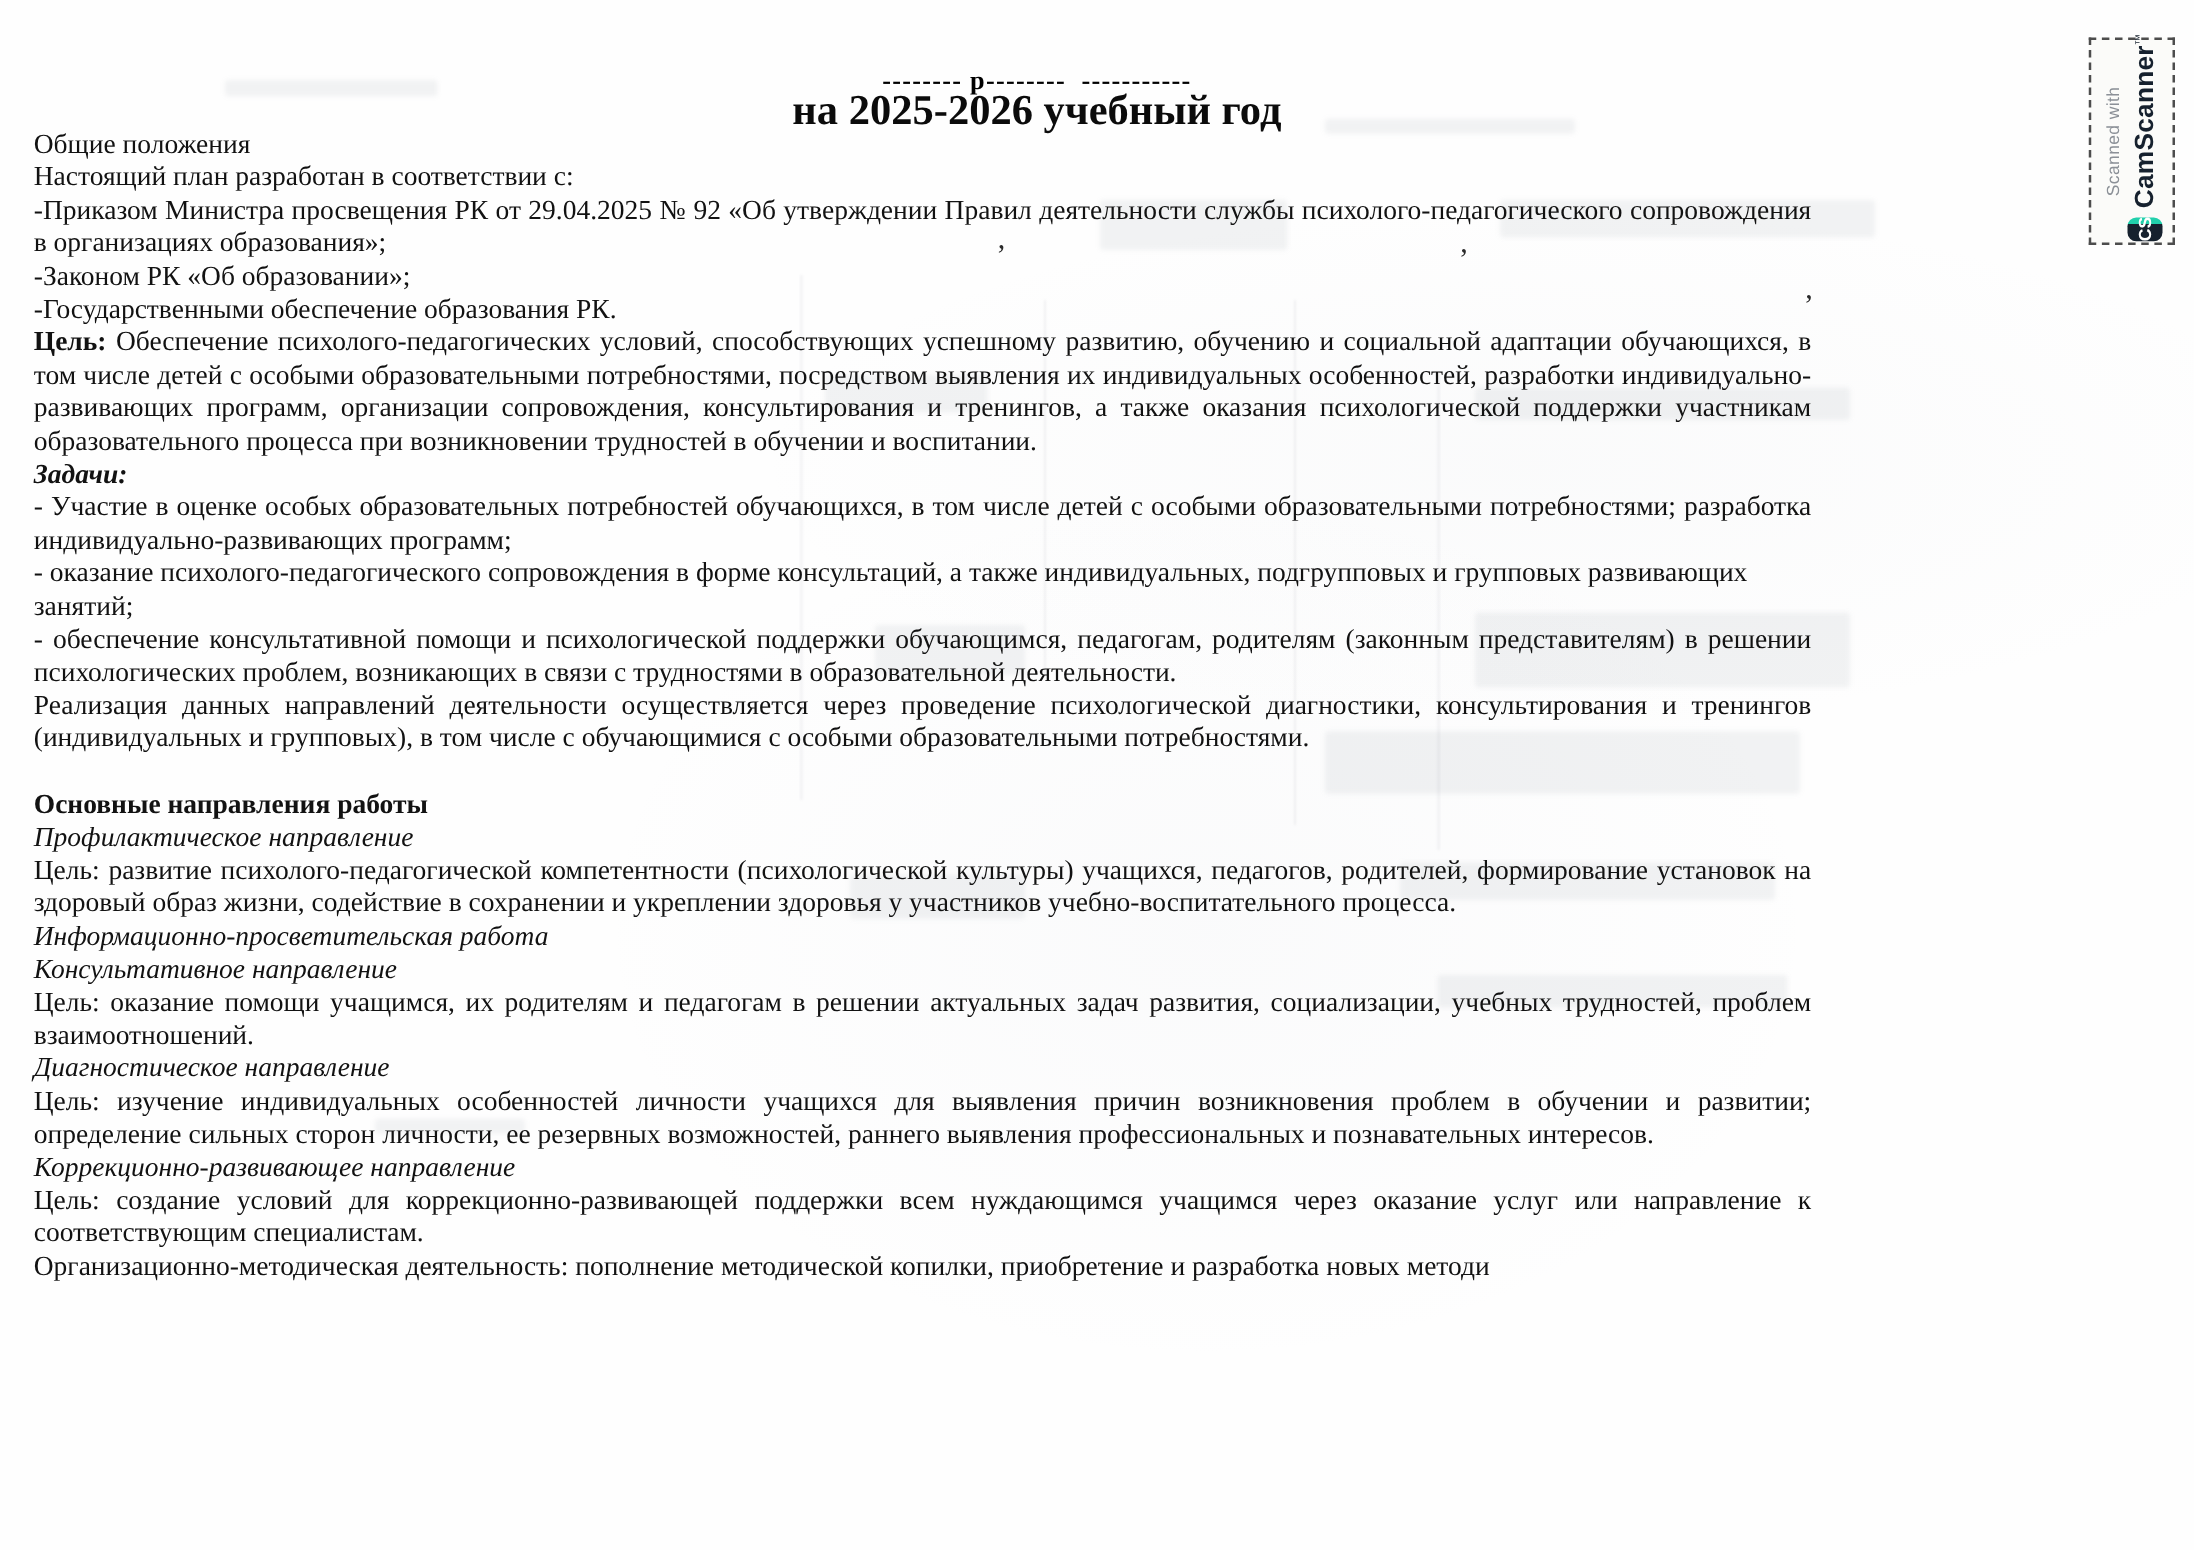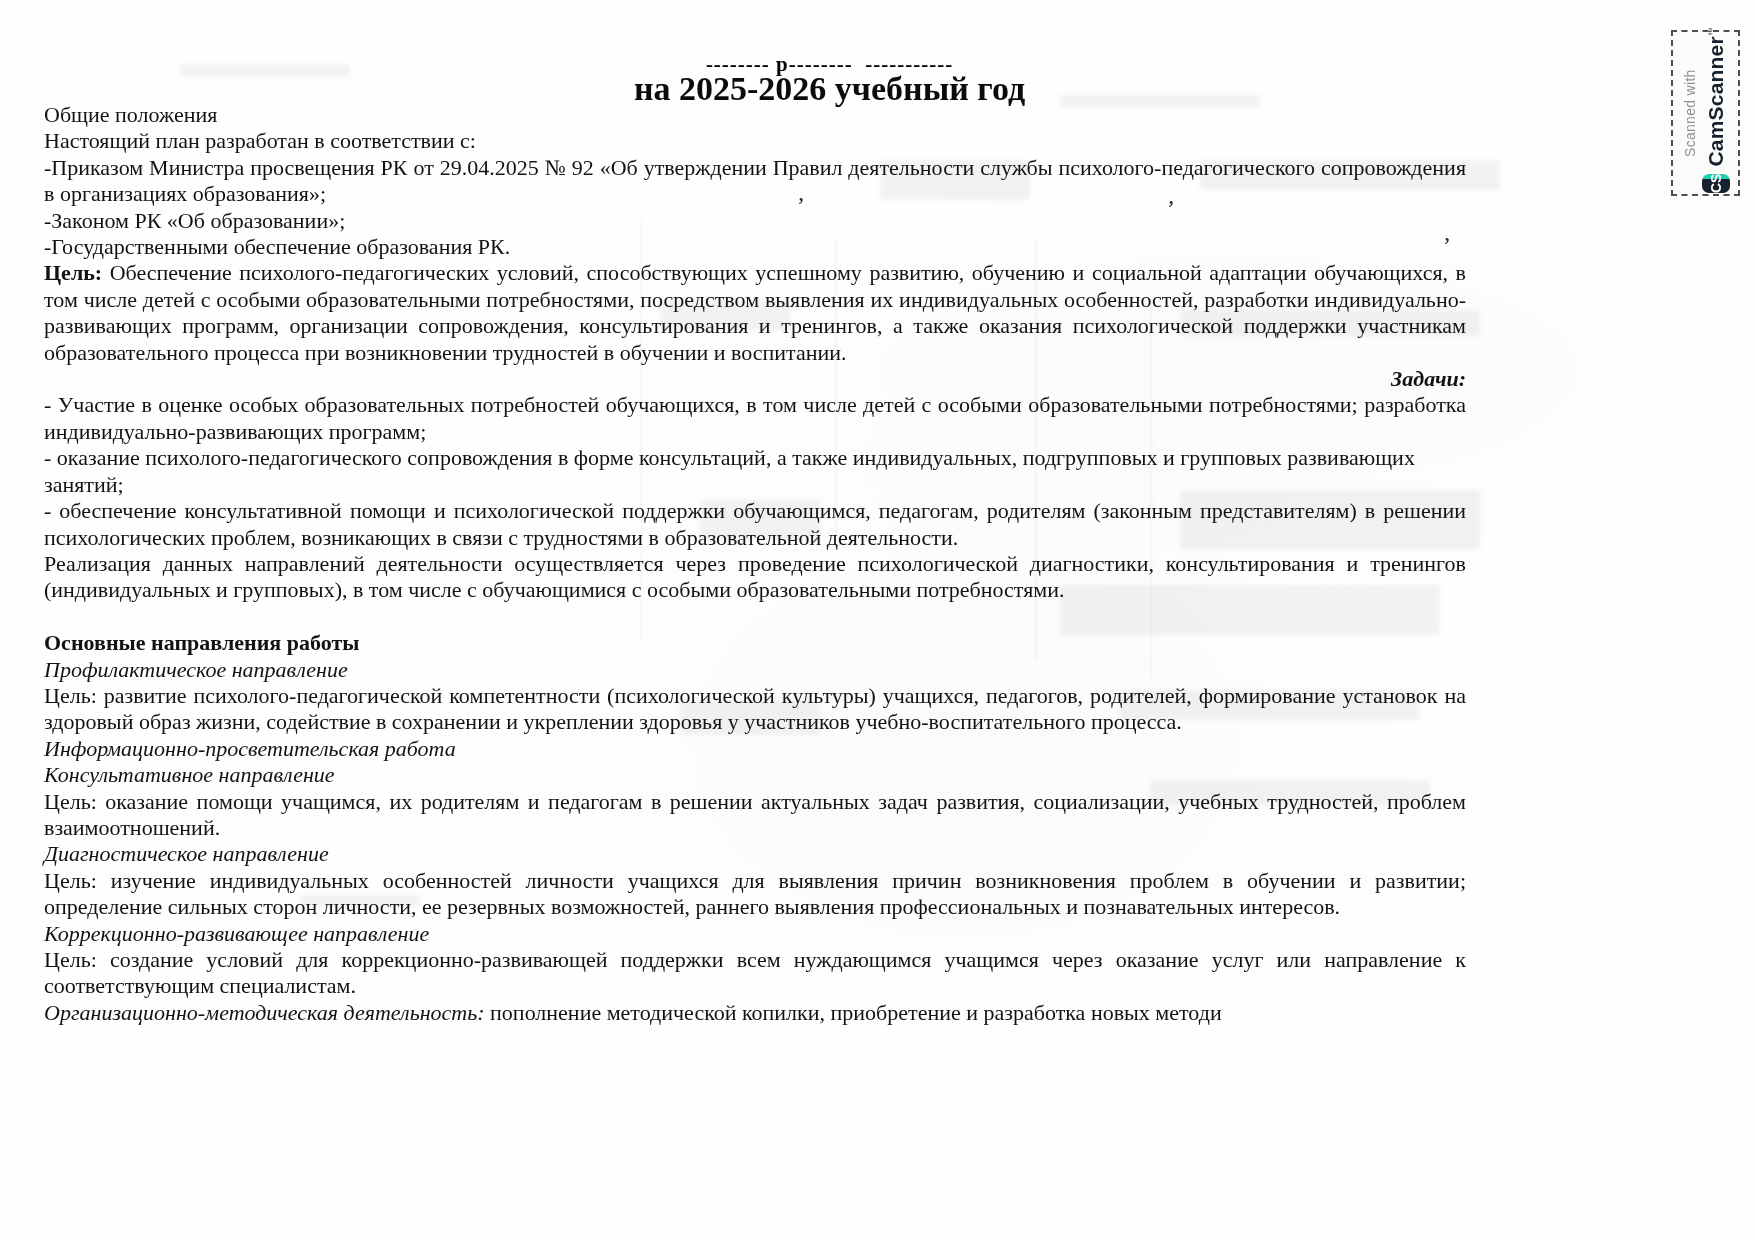--- a/index.html
+++ b/index.html
@@ -25,30 +25,30 @@
   .redacted-line {
     font-weight: 900; font-size: 21px; letter-spacing: 1px;
     line-height: 20px; color: #000;
     white-space: pre;
   }
   .doc-title {
     font-weight: 700; font-size: 34px; line-height: 30px; color: #0b0b0b;
   }
   
   .doc {
-    position: absolute; left: 44px; top: 102px; width: 1422px;
+    position: absolute; left: 27px; top: 102px; width: 1422px;
     font-size: 22px; line-height: 26.4px; color: #121212;
   }
   .para { margin: 0; }
   .j  { text-align: justify; }
   .b  { font-weight: 700; }
   .i  { font-style: italic; }
-  .bi { font-weight: 700; font-style: italic; text-align: right; }
+  .bi { font-weight: 700; font-style: italic; }
   .lead-b { font-weight: 700; }
-  .lead-i { font-style: italic; }
+  .lead-i { }
   .spacer { height: 26.4px; }
   
   .badge {
     position: absolute; left: 1671px; top: 30px; width: 69px; height: 166px;
     border: 2px dashed #4d4d4d;
     background: #fbfbf9;
     box-sizing: border-box;
     display: flex; align-items: center; justify-content: center;
   }
   .badge-inner {

